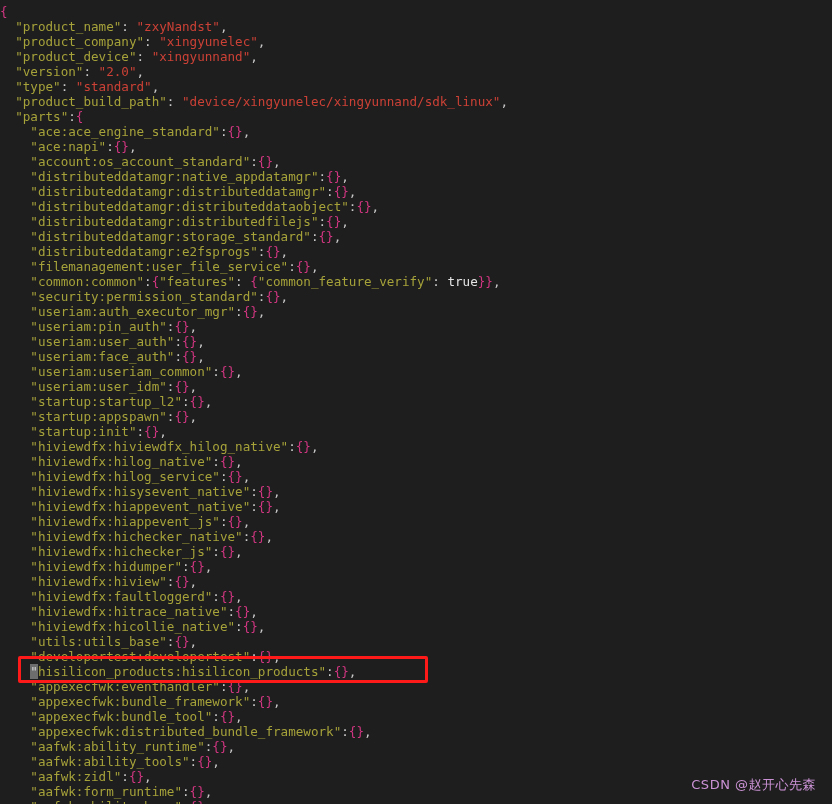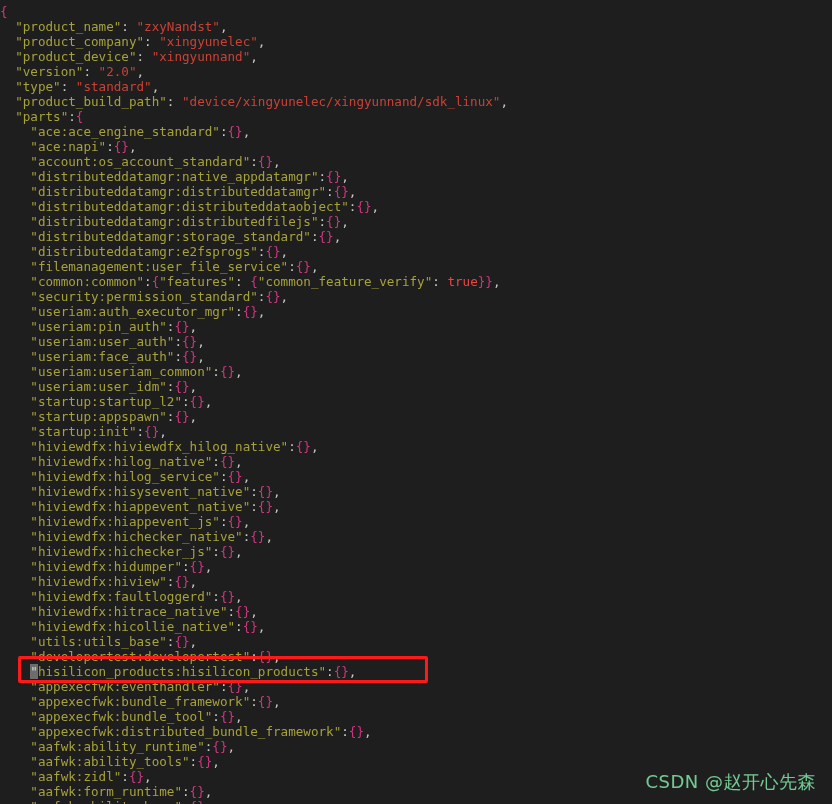--- a/index.html
+++ b/index.html
@@ -30,21 +30,21 @@
     font-size: 12.6px;
     white-space: pre;
     letter-spacing: 0px;
     color: #b8b8b8;
   }
 
   
   .tk-punc   { color: #d33682; }   
   .tk-key    { color: #a6a23a; }   
   .tk-str    { color: #cc4136; }   
-  .tk-bool   { color: #ef4444; }   
+  .tk-bool   { color: #e5e5e5; }   
   .tk-plain  { color: #c9c9c9; }
 
   
   .caret-block {
     display: inline-block;
     background: #6d6d6d;
     color: #d8d8d8;
     width: 7.6px;
     text-align: center;
   }
@@ -59,24 +59,24 @@
     border: 3px solid #ff1a1a;
     border-radius: 2px;
     box-sizing: border-box;
     pointer-events: none;
   }
 
   #watermark {
     position: absolute;
     right: 16px;
     bottom: 10px;
-    color: #86efac;
+    color: #f0abfc;
     opacity: .82;
     font-family: "DejaVu Sans", "Liberation Sans", sans-serif;
-    font-size: 18px;
+    font-size: 13px;
     letter-spacing: .5px;
     white-space: nowrap;
   }
 </style>
 </head>
 <body>
 
 <div id="editor">
   <div id="code-body">
       <div class="code-line"><span class="tk-punc">{</span></div>

